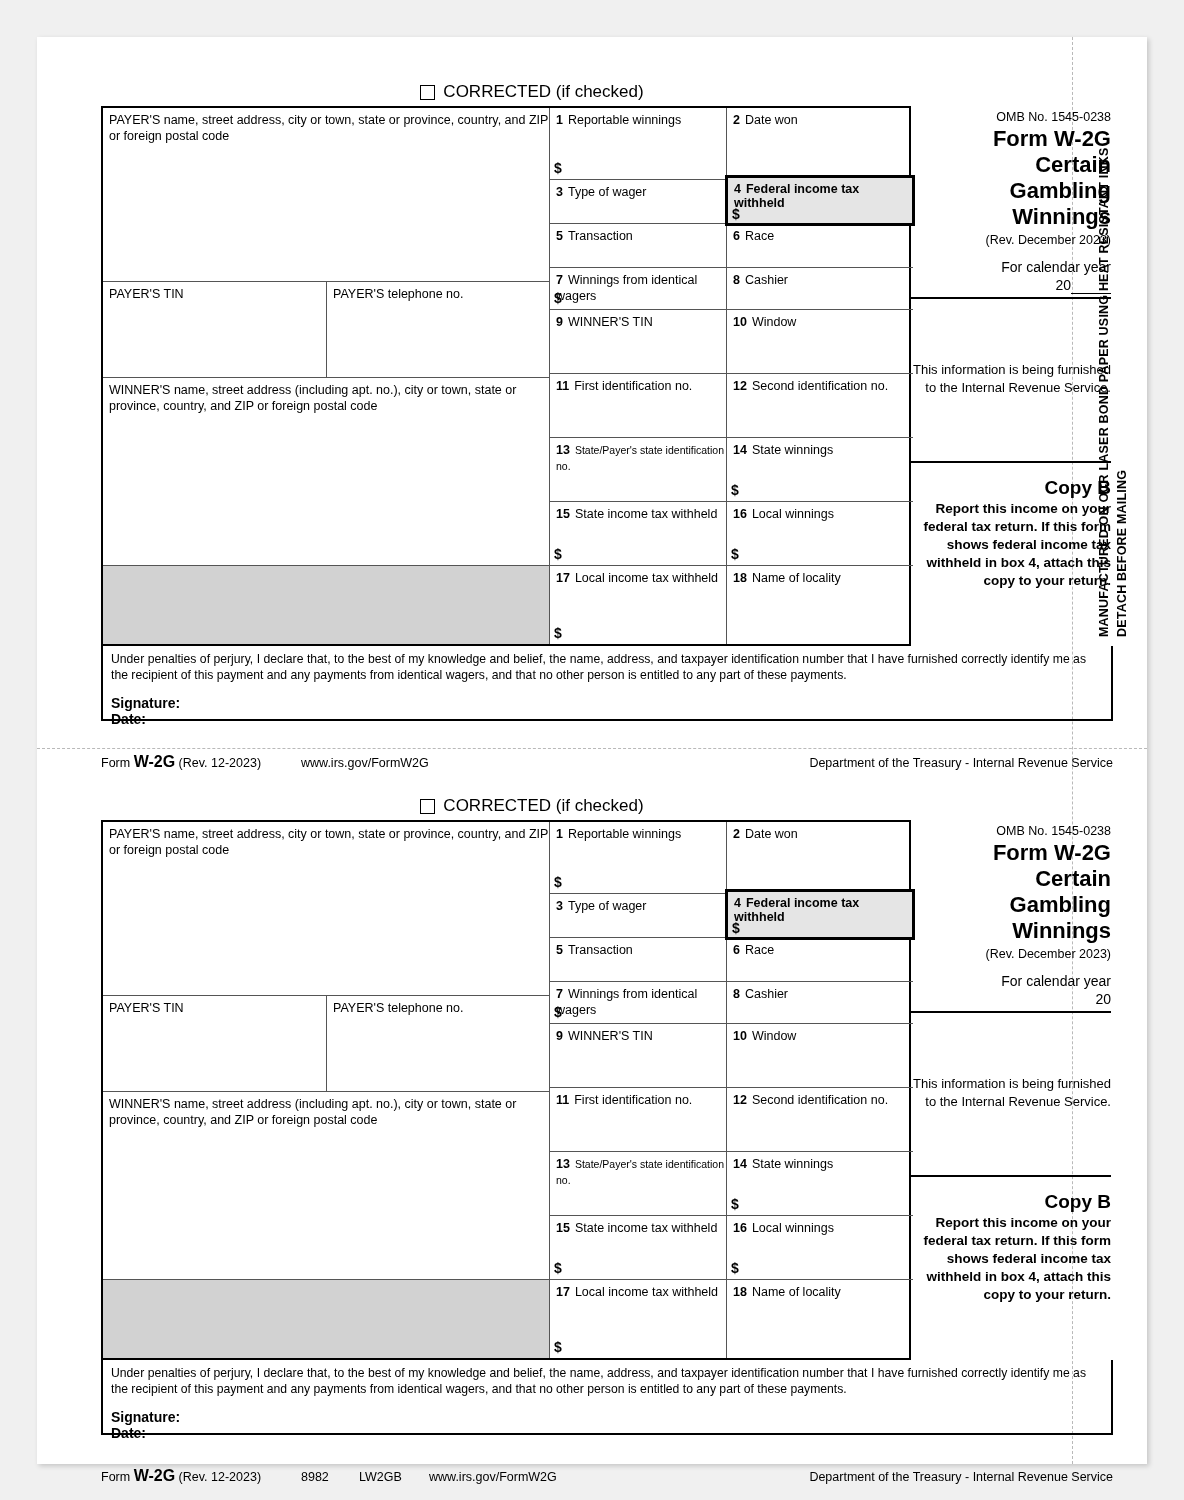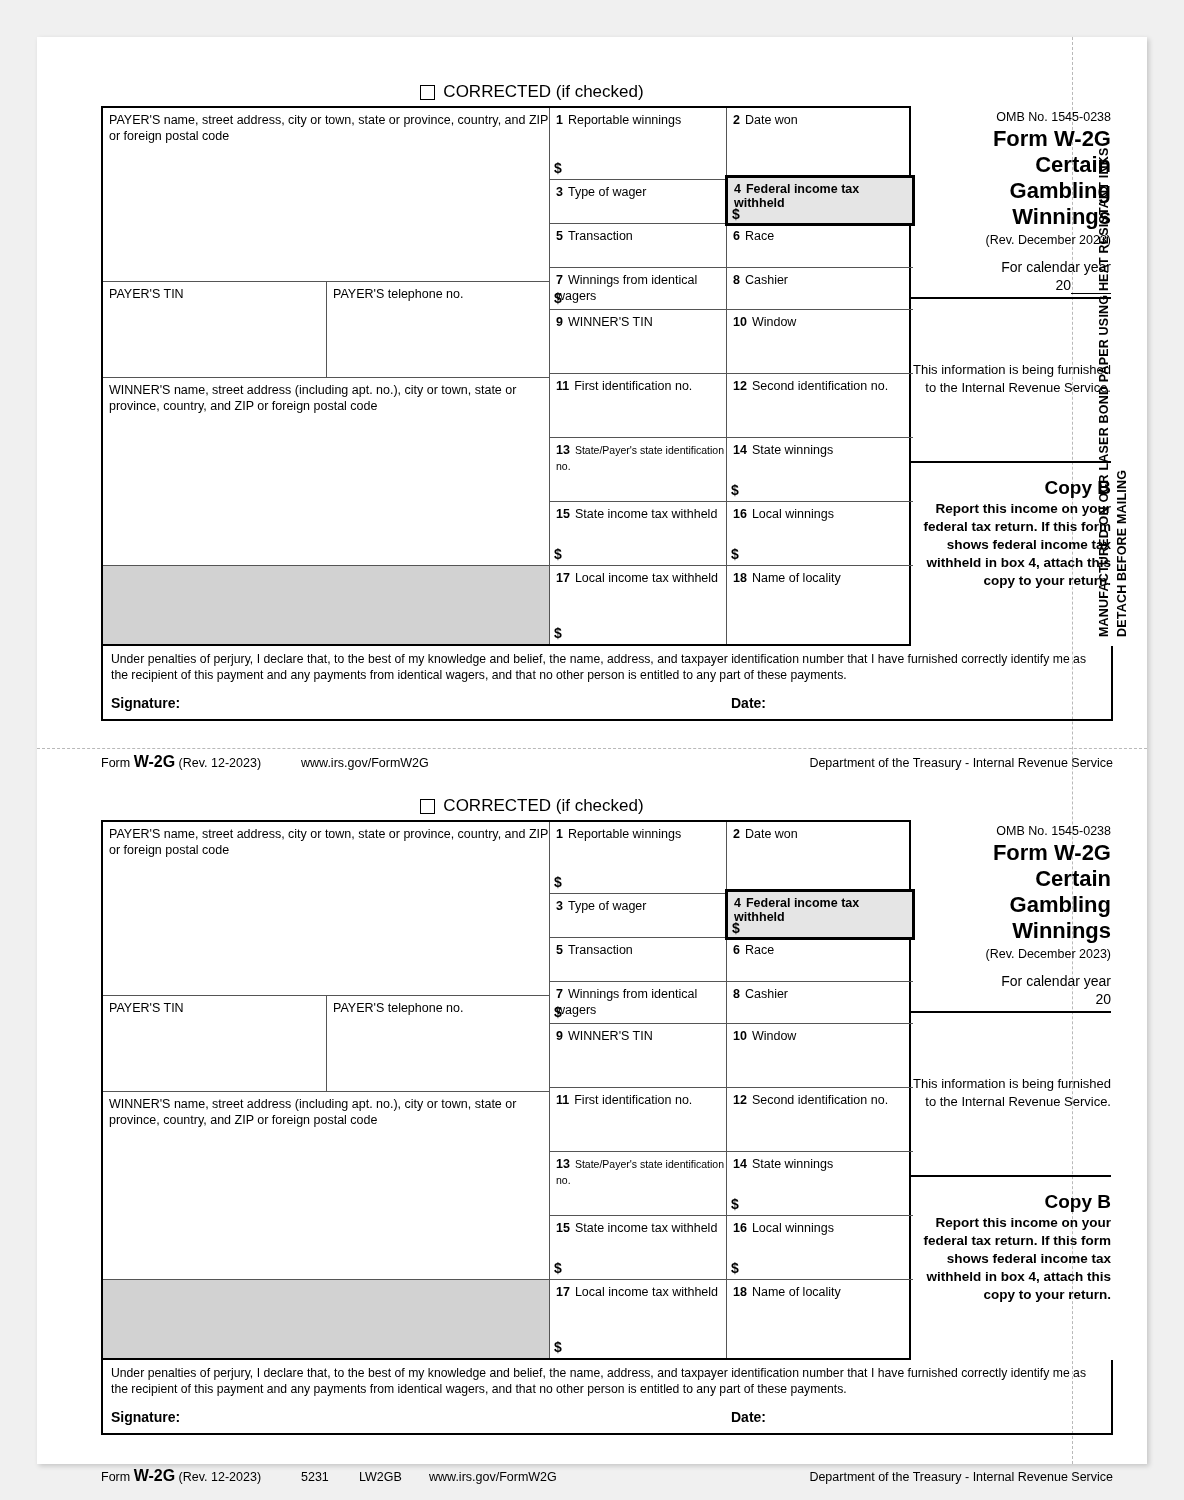--- a/index.html
+++ b/index.html
@@ -146,20 +146,21 @@
     font-size: 12.2px;
     line-height: 1.35;
     text-align: justify;
   }
   .sigrow {
     display: flex;
     margin-top: 11px;
     font-size: 14px;
     font-weight: bold;
     height: 20px;
+    flex-direction: column;
   }
   .sigrow .sig { width: 620px; }
 
   .footer {
     position: absolute;
     left: 0;
     width: 1012px;
     display: flex;
     align-items: baseline;
     font-size: 12.5px;
@@ -475,21 +476,21 @@
           </div>
         </div>
       </div>
 
       <div class="footer" style="top:640px;">
         <div class="f1">
           <span>Form</span>
           <b>W-2G</b>
           <span>(Rev. 12-2023)</span>
         </div>
-        <div class="code1">5231</div>
+        <div class="code1">8982</div>
         <div class="code2">LW2GB</div>
         <div class="f2">www.irs.gov/FormW2G</div>
         <div class="f3">Department of the Treasury - Internal Revenue Service</div>
       </div>
 
     </div>
   </div>
 
   <div class="vert v1">DETACH BEFORE MAILING</div>
   <div class="vert v2">MANUFACTURED ON OCR LASER BOND PAPER USING HEAT RESISTANT INKS</div>

